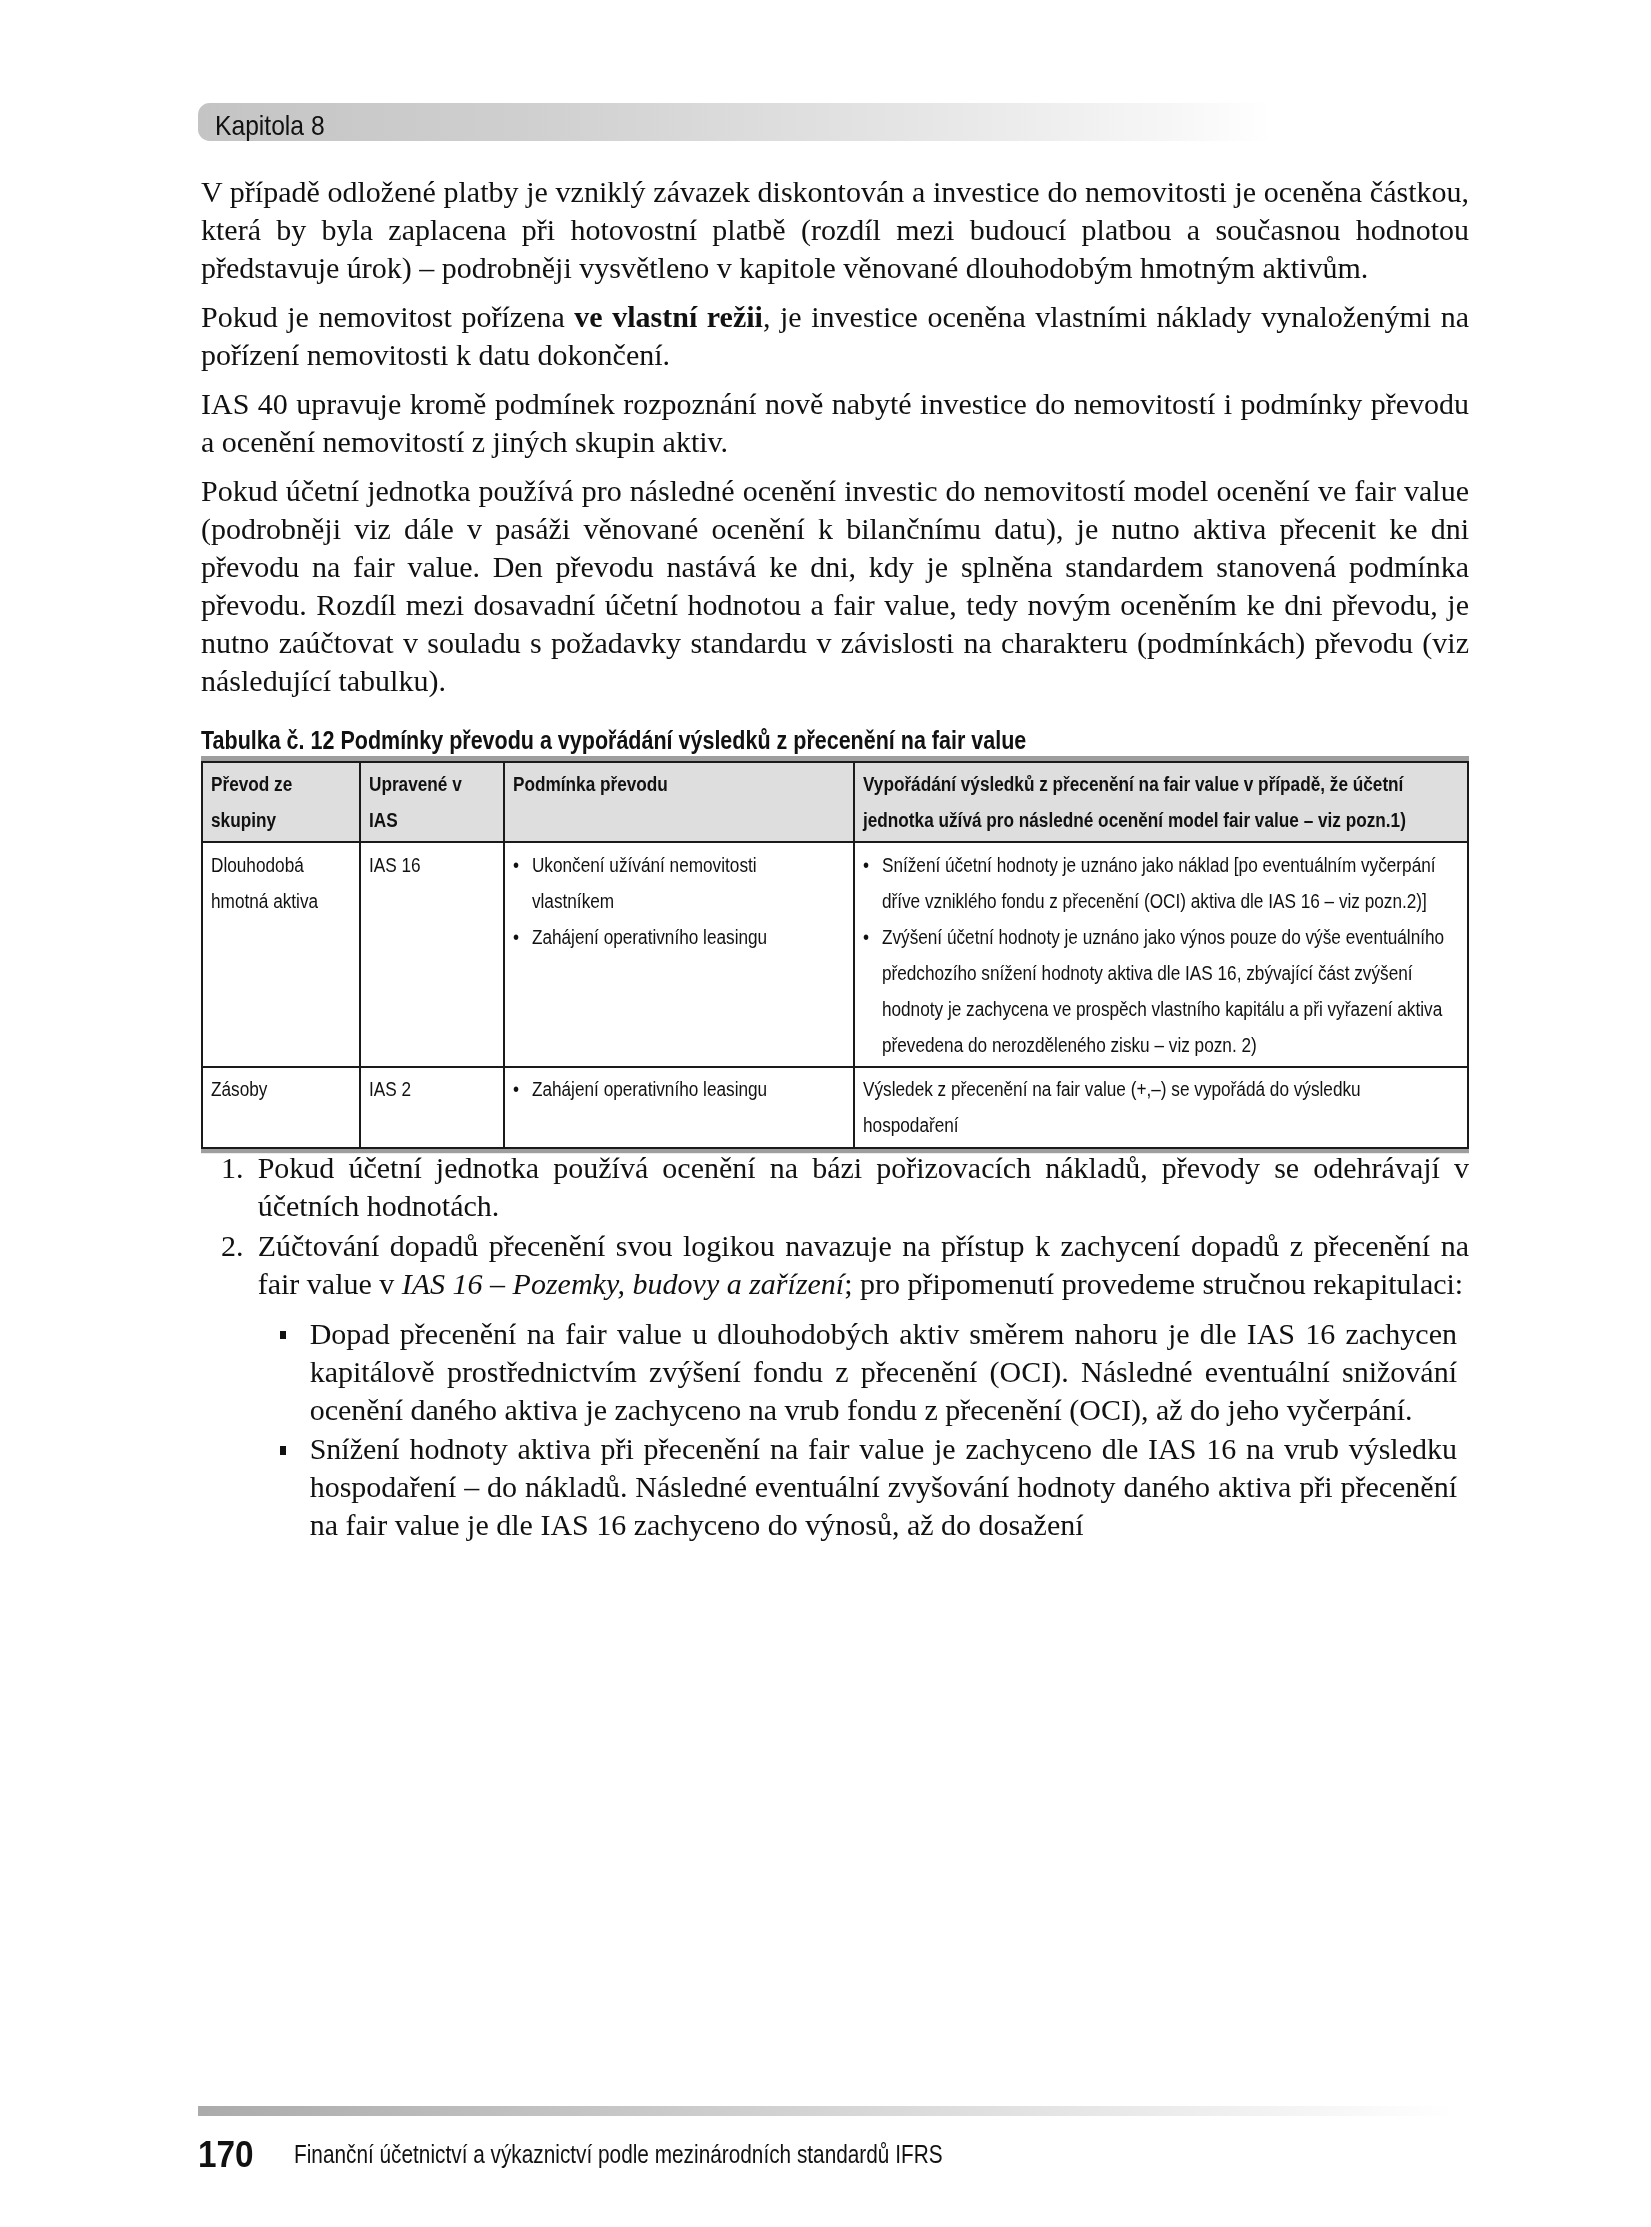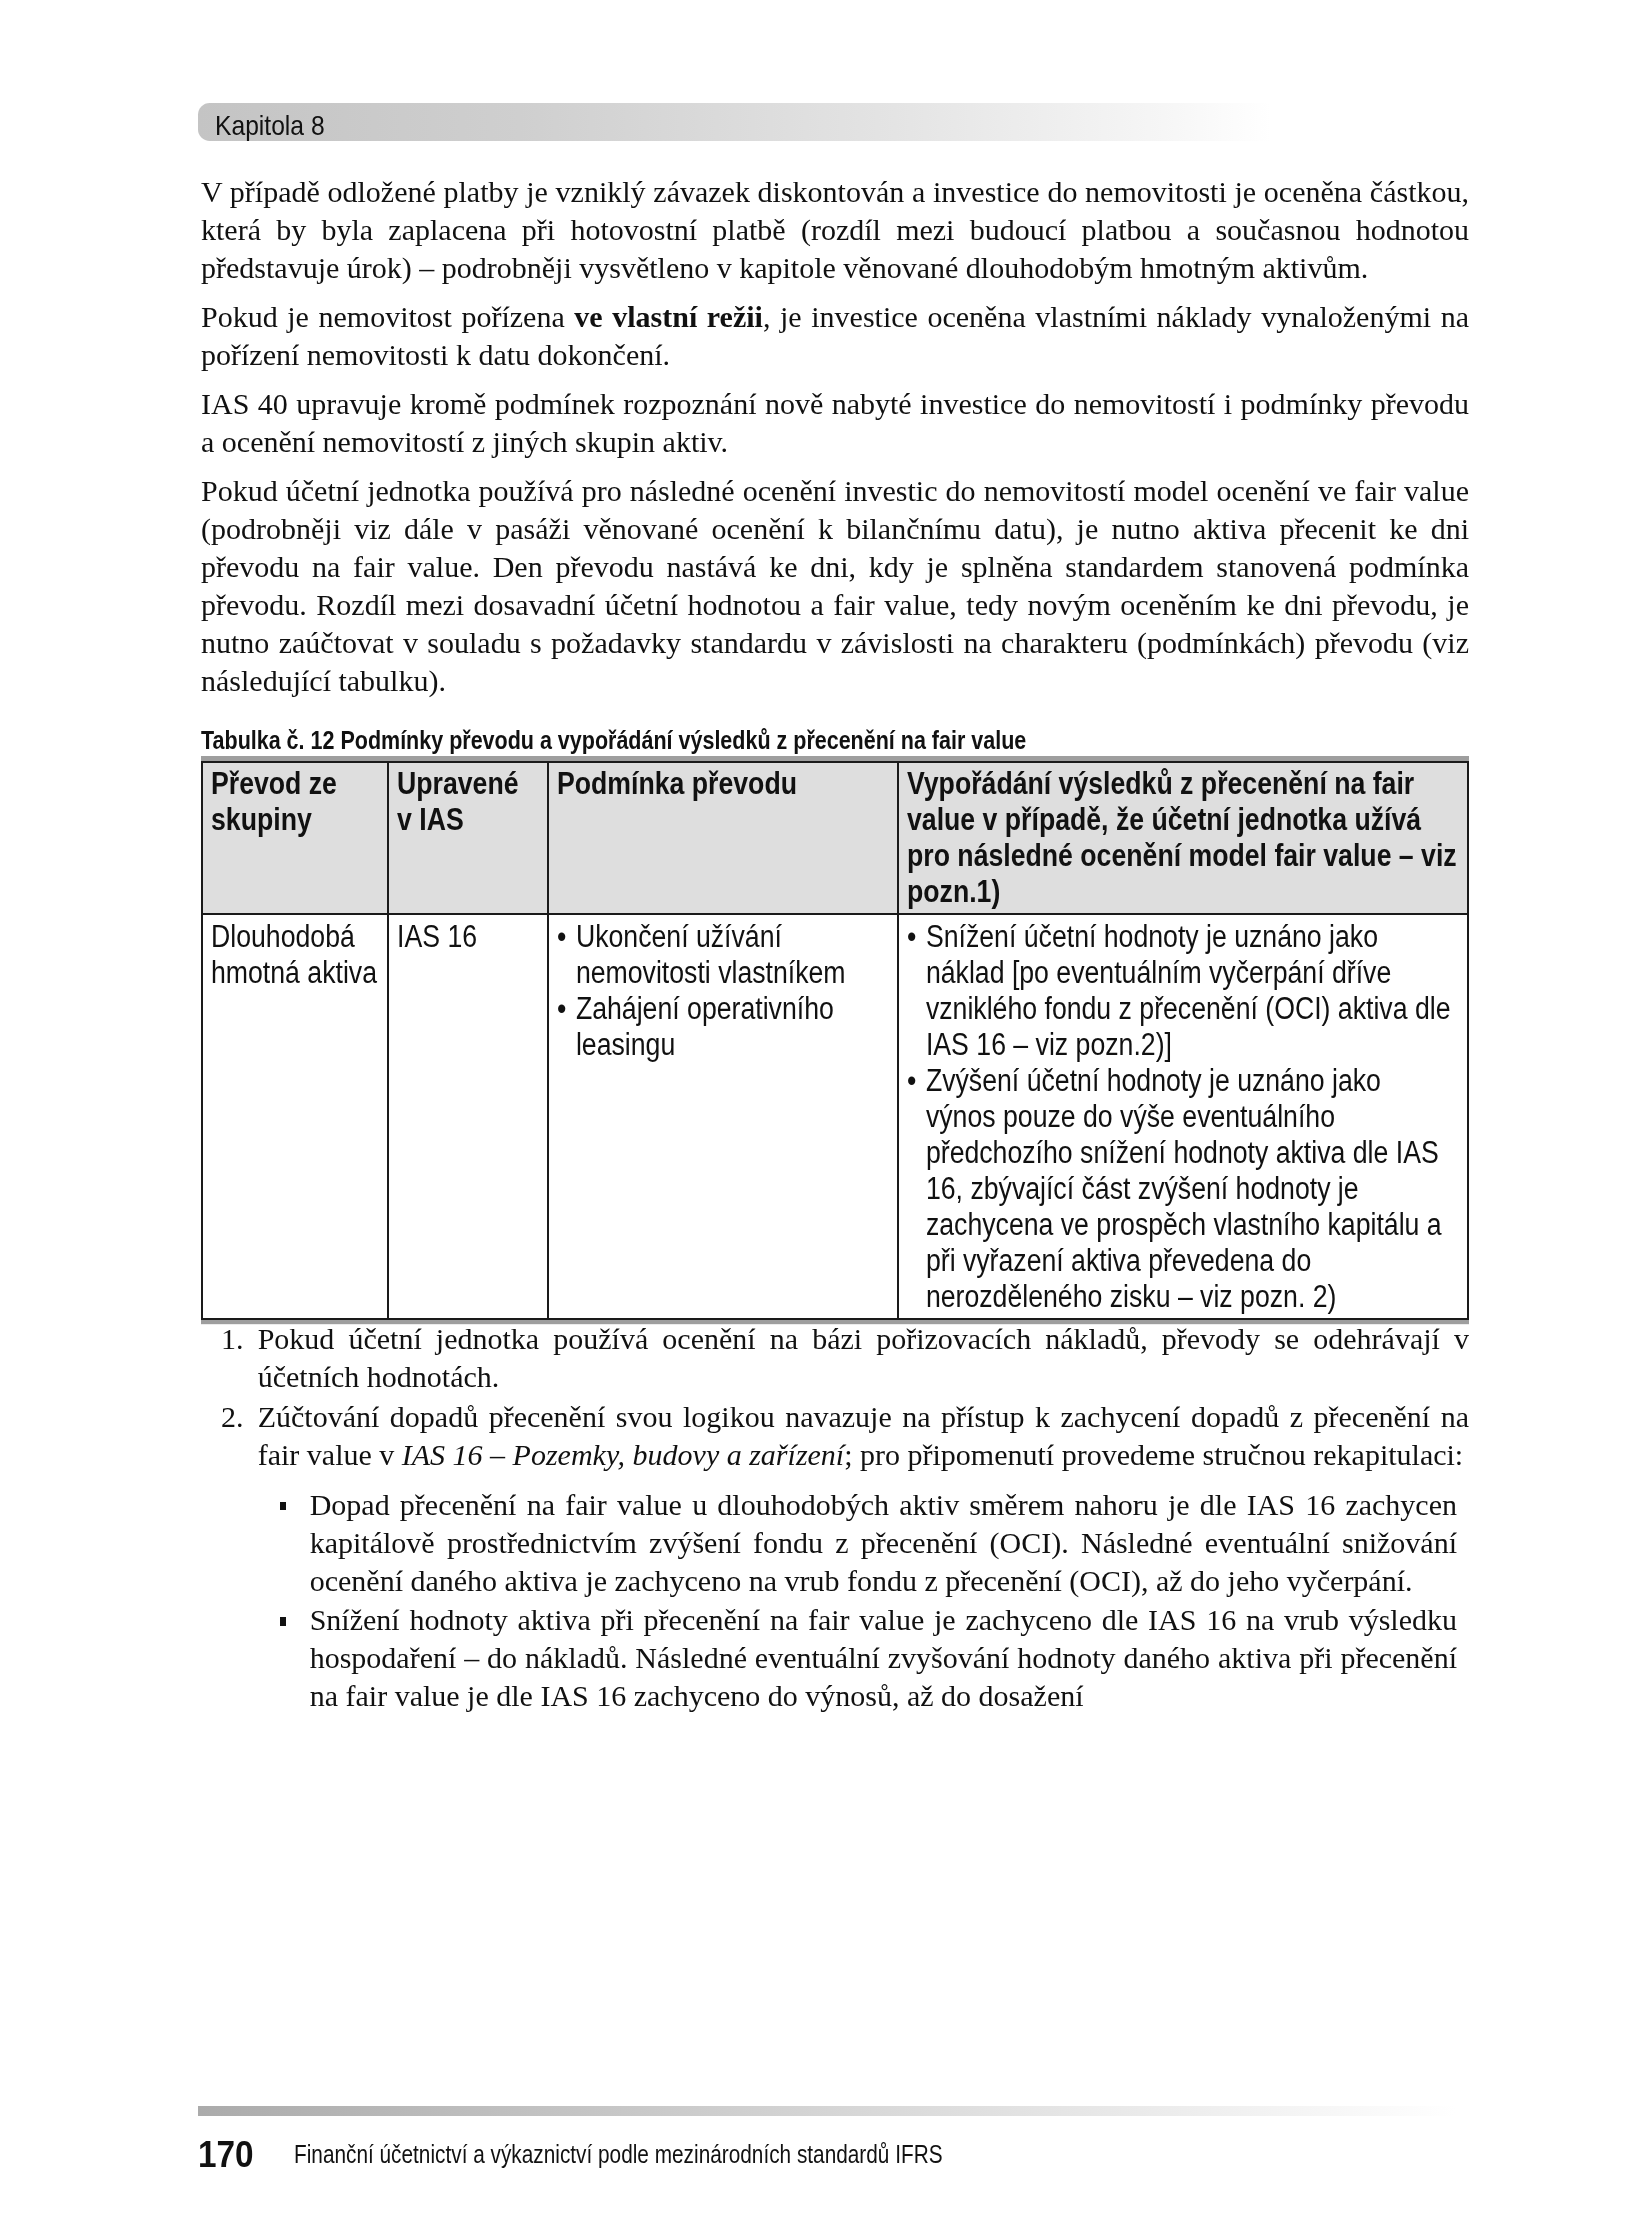--- a/index.html
+++ b/index.html
@@ -28,21 +28,21 @@
       font-family: "Liberation Sans", sans-serif; font-weight: bold; font-size: 25px;
       transform: scaleX(0.86); transform-origin: left center; white-space: nowrap;
       margin: 23.5px 0 0 0; line-height: 32px;
     }
     .table-wrap {
       border-top: 5px solid #9e9e9e; margin-top: 0;
       box-shadow: 0 4.2px 0 #9e9e9e;
     }
     table.data {
       width: 100%; border-collapse: collapse;
-      font-family: "Liberation Sans", sans-serif; font-size: 31px; line-height: 36px; text-decoration: underline;
+      font-family: "Liberation Sans", sans-serif; font-size: 20px; line-height: 36px; text-decoration: underline;
     }
     table.data th, table.data td {
       border: 2.5px solid #1a1a1a; vertical-align: top; text-align: left; padding: 3.4px 8.4px 3.4px 8.4px;
     }
     table.data th { background: #dedede; font-weight: bold; }
     table.data col.c1 { width: 158px; }
     table.data col.c2 { width: 144px; }
     table.data col.c3 { width: 350px; }
     .cell-text { display: inline-block; transform: scaleX(0.86); transform-origin: left top; width: 116%; }
     ul.cell-list { list-style: none; margin: 0; padding: 0; }
@@ -118,20 +118,32 @@
           </td>
           <td>
             <div class="cell-text">
               <ul class="cell-list">
                 <li>Snížení účetní hodnoty je uznáno jako náklad [po eventuálním vyčerpání dříve vzniklého fondu z přecenění (OCI) aktiva dle IAS 16 – viz pozn.2)]</li>
                 <li>Zvýšení účetní hodnoty je uznáno jako výnos pouze do výše eventuálního předchozího snížení hodnoty aktiva dle IAS 16, zbývající část zvýšení hodnoty je zachycena ve prospěch vlastního kapitálu a při vyřazení aktiva převedena do nerozděleného zisku – viz pozn. 2)</li>
               </ul>
             </div>
           </td>
         </tr>
+        <tr>
+          <td><span class="cell-text">Zásoby</span></td>
+          <td><span class="cell-text">IAS 2</span></td>
+          <td>
+            <div class="cell-text">
+              <ul class="cell-list">
+                <li>Zahájení operativního leasingu</li>
+              </ul>
+            </div>
+          </td>
+          <td><span class="cell-text">Výsledek z přecenění na fair value (+,–) se vypořádá do výsledku hospodaření</span></td>
+        </tr>
       </tbody>
     </table>
   </div>
 
   <ol class="notes">
     <li>Pokud účetní jednotka používá ocenění na bázi pořizovacích nákladů, převody se odehrávají v účetních hodnotách.</li>
     <li>
       <span>Zúčtování dopadů přecenění svou logikou navazuje na přístup k zachycení dopadů z přecenění na fair value v </span><i>IAS 16 – Pozemky, budovy a zařízení</i><span>; pro připomenutí provedeme stručnou rekapitulaci:</span>
       <ul class="sq">
         <li>Dopad přecenění na fair value u dlouhodobých aktiv směrem nahoru je dle IAS 16 zachycen kapitálově prostřednictvím zvýšení fondu z přecenění (OCI). Následné eventuální snižování ocenění daného aktiva je zachyceno na vrub fondu z přecenění (OCI), až do jeho vyčerpání.</li>

